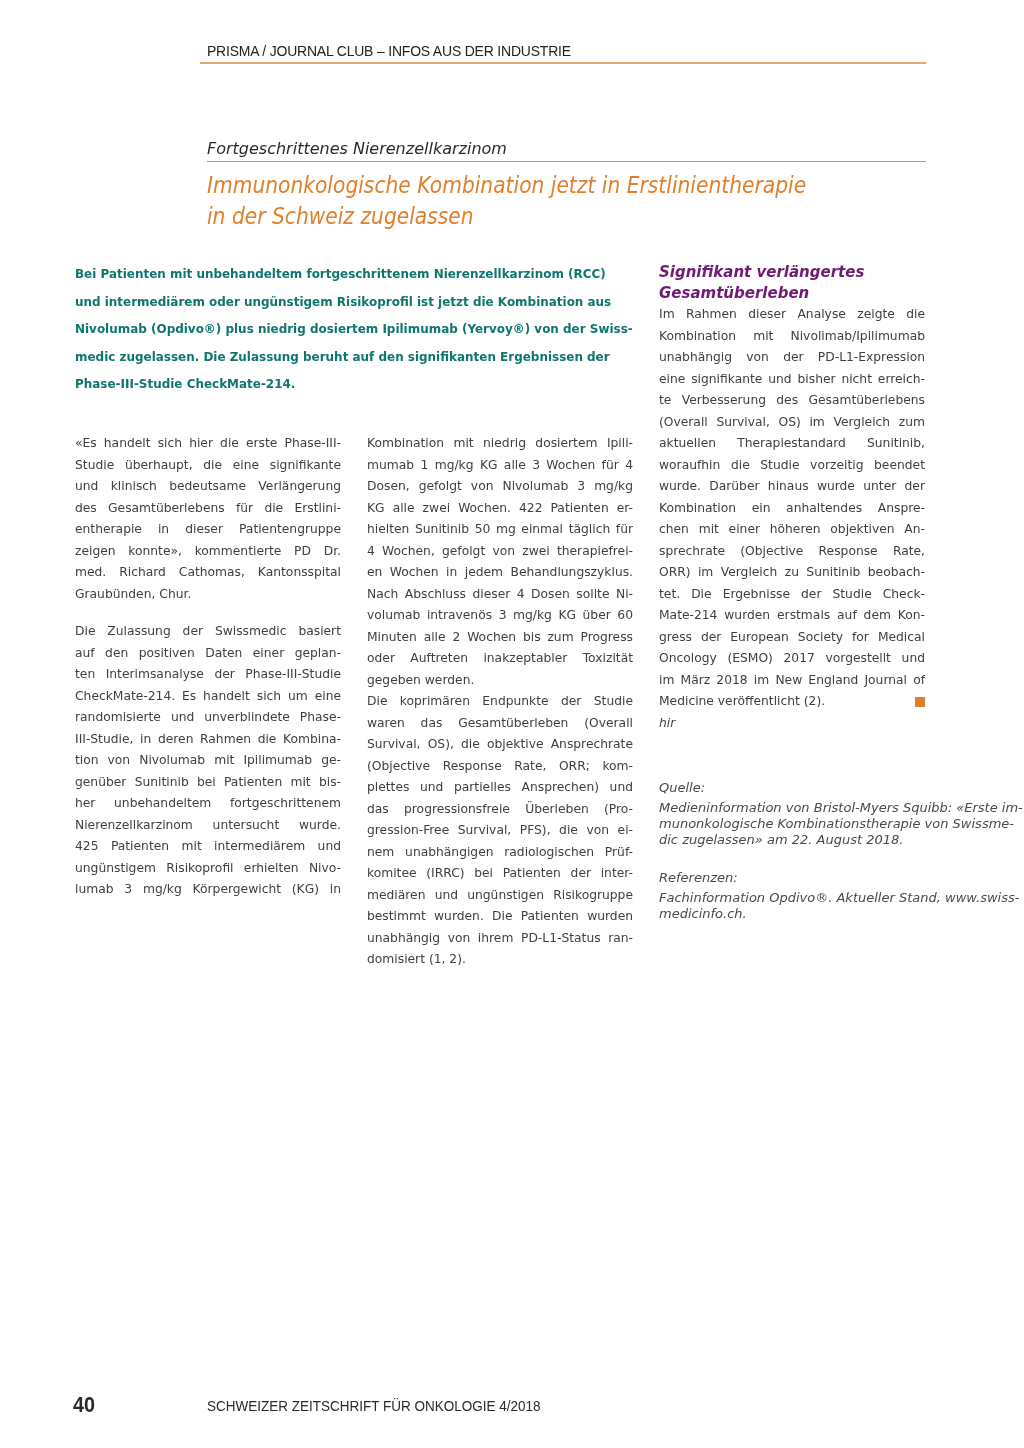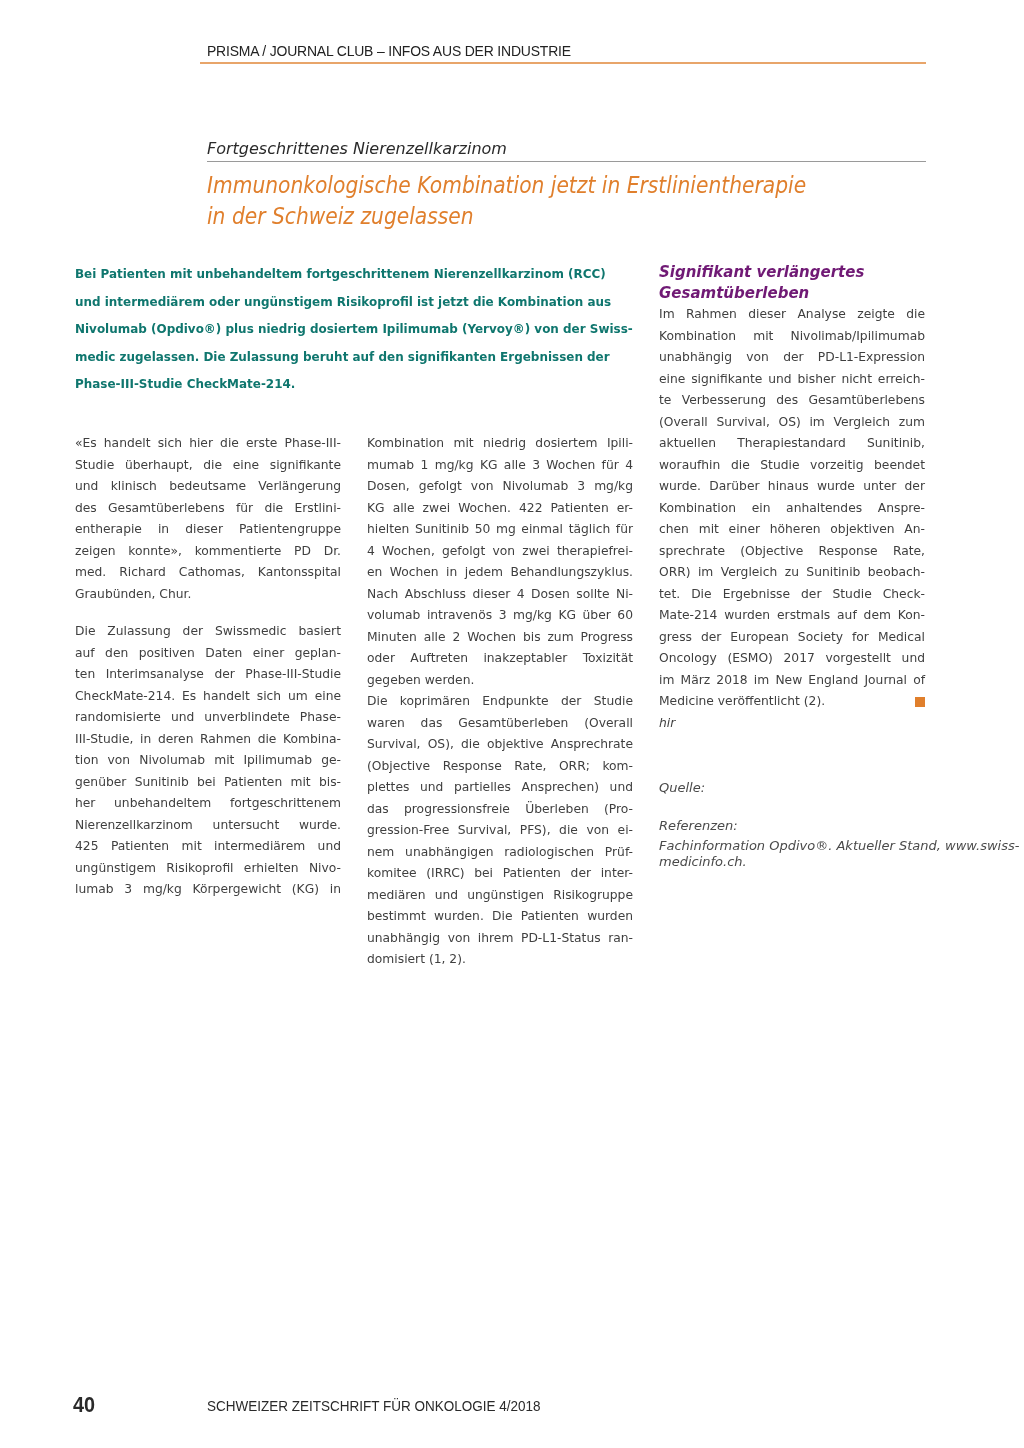--- a/index.html
+++ b/index.html
@@ -192,20 +192,25 @@
     <span class="line last">
       <span>Medicine veröffentlicht (2).</span>
       <span class="end-square"></span>
     </span>
   </div>
   <div class="signature">hir</div>
 </div>
 
 <div class="sources">
   <div class="label">Quelle:</div>
+  <div class="block">
+    <span class="line">Medieninformation von Bristol-Myers Squibb: «Erste im-</span>
+    <span class="line">munonkologische Kombinationstherapie von Swissme-</span>
+    <span class="line">dic zugelassen» am 22. August 2018.</span>
+  </div>
   <div class="sp"></div>
   <div class="label">Referenzen:</div>
   <div class="block">
     <span class="line">Fachinformation Opdivo®. Aktueller Stand, www.swiss-</span>
     <span class="line">medicinfo.ch.</span>
   </div>
 </div>
 
 <div class="page-number">40</div>
 <div class="journal-name">SCHWEIZER ZEITSCHRIFT FÜR ONKOLOGIE 4/2018</div>

